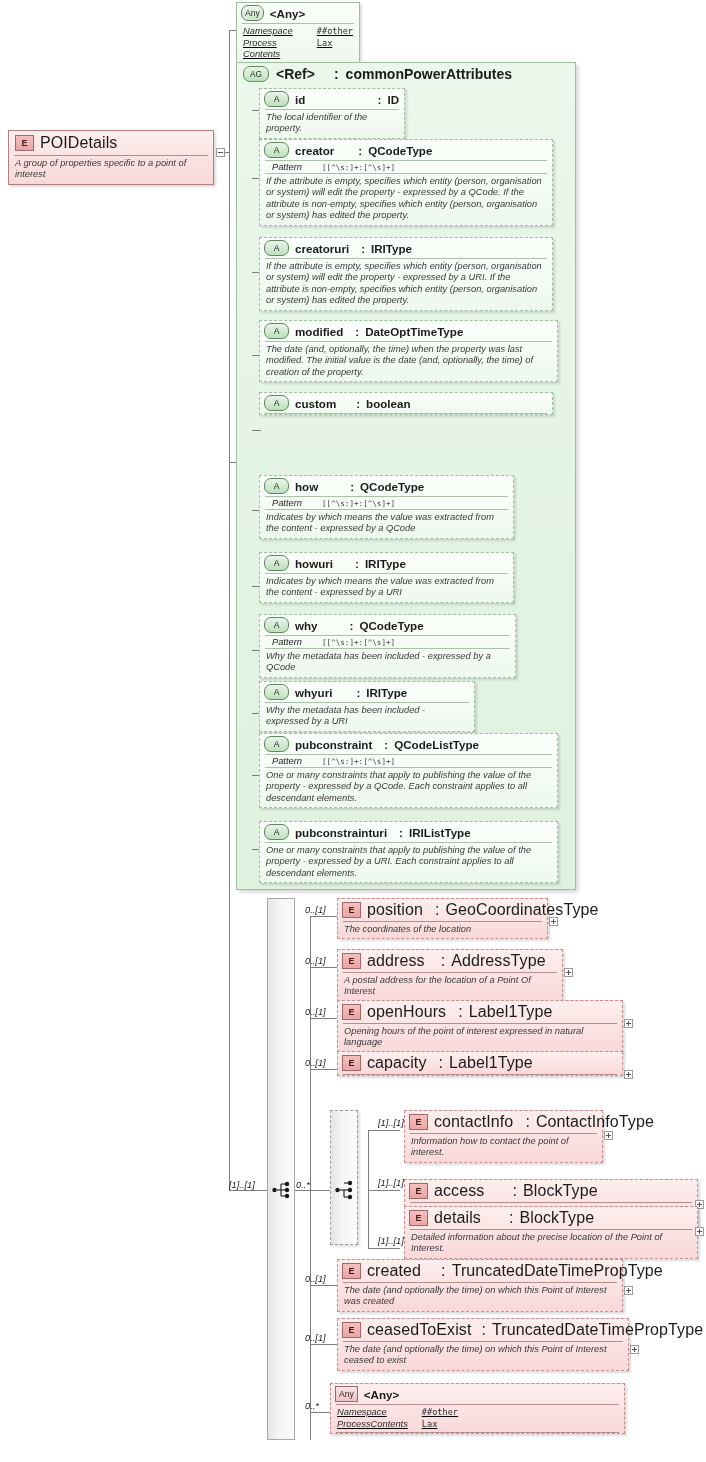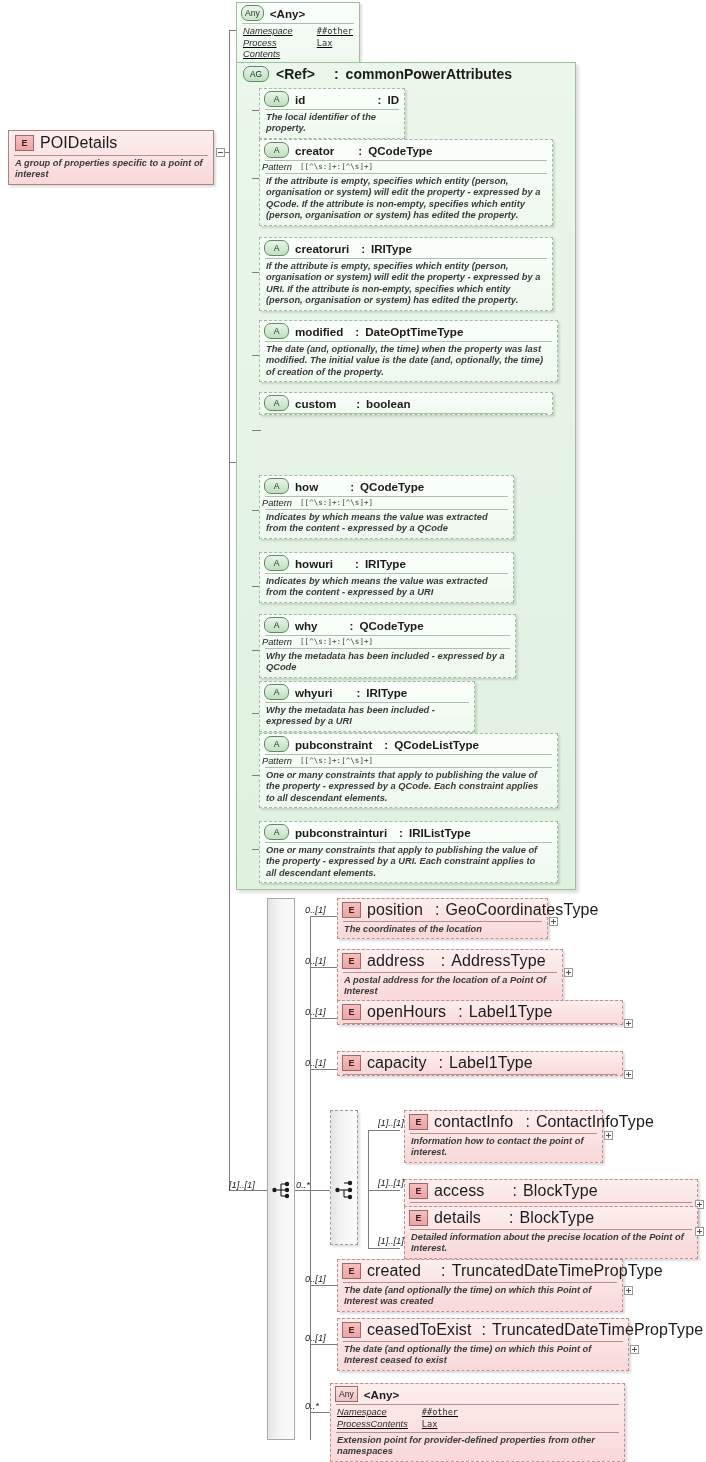--- a/index.html
+++ b/index.html
@@ -6,21 +6,21 @@
   body{
     font-family:"Liberation Sans","DejaVu Sans",sans-serif;
     -webkit-font-smoothing:antialiased;
   }
   #canvas{position:relative;width:706px;height:1462px;overflow:hidden;background:#fff;}
 
   
   .node{position:absolute;box-sizing:border-box;}
   .node .hdr{display:flex;align-items:center;padding:2px 5px 2px 4px;gap:6px;white-space:nowrap;}
   .node .rule{height:0;border-top:1px solid #b9b0b0;margin:0 5px;}
-  .node .doc{font-style:italic;font-size:9.3px;line-height:11.4px;color:#3a3a3a;padding:2px 10px 3px 6px;font-weight:bold;}
+  .node .doc{font-style:italic;font-size:9.3px;line-height:11.4px;color:#3a3a3a;padding:2px 10px 3px 6px;}
 
   
   .el{background:linear-gradient(180deg,#fdeeee 0%,#f9d8d8 100%);border:1px dashed #c58e8e;
       box-shadow:2px 2px 2px rgba(0,0,0,.14);}
   .el .rule{border-top-color:#b98d8d;}
   .el-solid{border:1px solid #b08080;}
   .el .name{font-size:16px;font-weight:normal;color:#1b1b1b;letter-spacing:.1px;}
   .badge-e{width:17px;height:14px;flex:0 0 17px;background:linear-gradient(180deg,#f6bfbf,#eda3a3);
       border:1px solid #9c6a6a;display:flex;align-items:center;justify-content:center;
       font-size:9px;font-weight:bold;color:#3a2020;line-height:1;}
@@ -41,21 +41,21 @@
       font-size:8.6px;color:#203020;line-height:1;}
   .badge-any-sq{height:14px;padding:0 3px;background:linear-gradient(180deg,#f7e2e2,#eec4c4);
       border:1px solid #9c6a6a;display:flex;align-items:center;justify-content:center;
       font-size:8.6px;color:#3a2020;line-height:1;}
   .anyname{font-size:11.6px;font-weight:bold;color:#1b1b1b;}
   .proptbl{display:grid;grid-template-columns:auto 1fr;font-size:9.3px;line-height:11.5px;padding:2px 6px;text-decoration:underline;}
   .proptbl .k{font-style:italic;color:#2c2c2c;padding-right:14px;}
   .proptbl .v{font-family:"DejaVu Sans Mono","Liberation Mono",monospace;font-size:8.6px;color:#2c2c2c;}
 
   
-  .patrow{display:flex;align-items:flex-start;gap:8px;padding:1px 6px 1px 2px;}
+  .patrow{display:flex;align-items:flex-end;gap:20px;padding:1px 6px 1px 12px;}
   .patrow .pk{font-style:italic;font-size:9.3px;color:#222;}
   .patrow .pv{font-family:"DejaVu Sans Mono","Liberation Mono",monospace;font-size:7.6px;color:#444;}
 
   
   .agbox{position:absolute;box-sizing:border-box;
       background:linear-gradient(180deg,#eaf7ea 0%,#dff1df 100%);
       border:1px solid #9dbf9d;box-shadow:3px 3px 3px rgba(0,0,0,.13);}
   .ag-hdr{display:flex;align-items:center;gap:7px;padding:3px 6px;white-space:nowrap;}
   .badge-ag{width:24px;height:14px;flex:0 0 24px;border-radius:7px;
       background:linear-gradient(180deg,#e9f5e9,#bedfbe);border:1px solid #5e8a5e;
@@ -333,20 +333,21 @@
   <div class="ln h" style="left:310px;top:1018px;width:27px;"></div>
   <span class="card" style="left:305px;top:1007px;">0..[1]</span>
   <div class="node el" style="left:337px;top:1000px;width:286px;">
     <div class="hdr">
       <span class="badge-e">E</span>
       <span class="name">openHours</span>
       <span class="name" style="padding-left:6px;">:</span>
       <span class="name">Label1Type</span>
     </div>
     <div class="rule"></div>
+    <div class="doc">Opening hours of the point of interest expressed in natural language</div>
   </div>
   <div class="pm plus" style="left:624px;top:1019px;"></div>
 
   <div class="ln h" style="left:310px;top:1069px;width:27px;"></div>
   <span class="card" style="left:305px;top:1058px;">0..[1]</span>
   <div class="node el" style="left:337px;top:1051px;width:286px;">
     <div class="hdr">
       <span class="badge-e">E</span>
       <span class="name">capacity</span>
       <span class="name" style="padding-left:6px;">:</span>
@@ -448,16 +449,15 @@
       <span class="anyname">&lt;Any&gt;</span>
     </div>
     <div class="rule"></div>
     <div class="proptbl">
       <span class="k">Namespace</span>
       <span class="v">##other</span>
       <span class="k">ProcessContents</span>
       <span class="v">Lax</span>
     </div>
     <div class="rule"></div>
-    <div class="doc">Extension point for provider-defined properties from other namespaces</div>
   </div>
 
 </div>
 
 </body></html>

